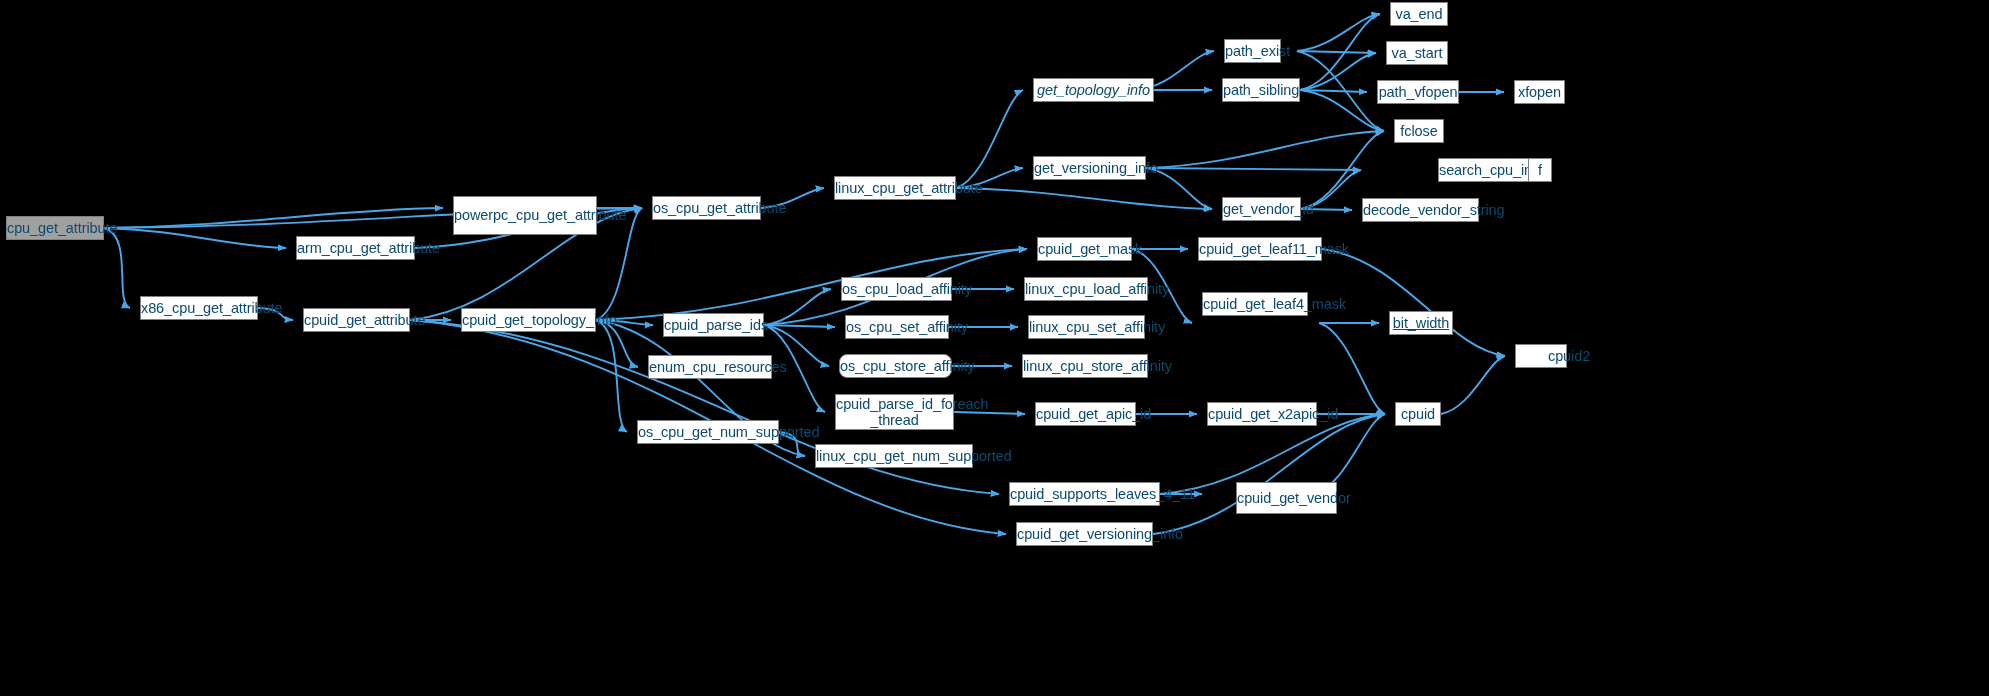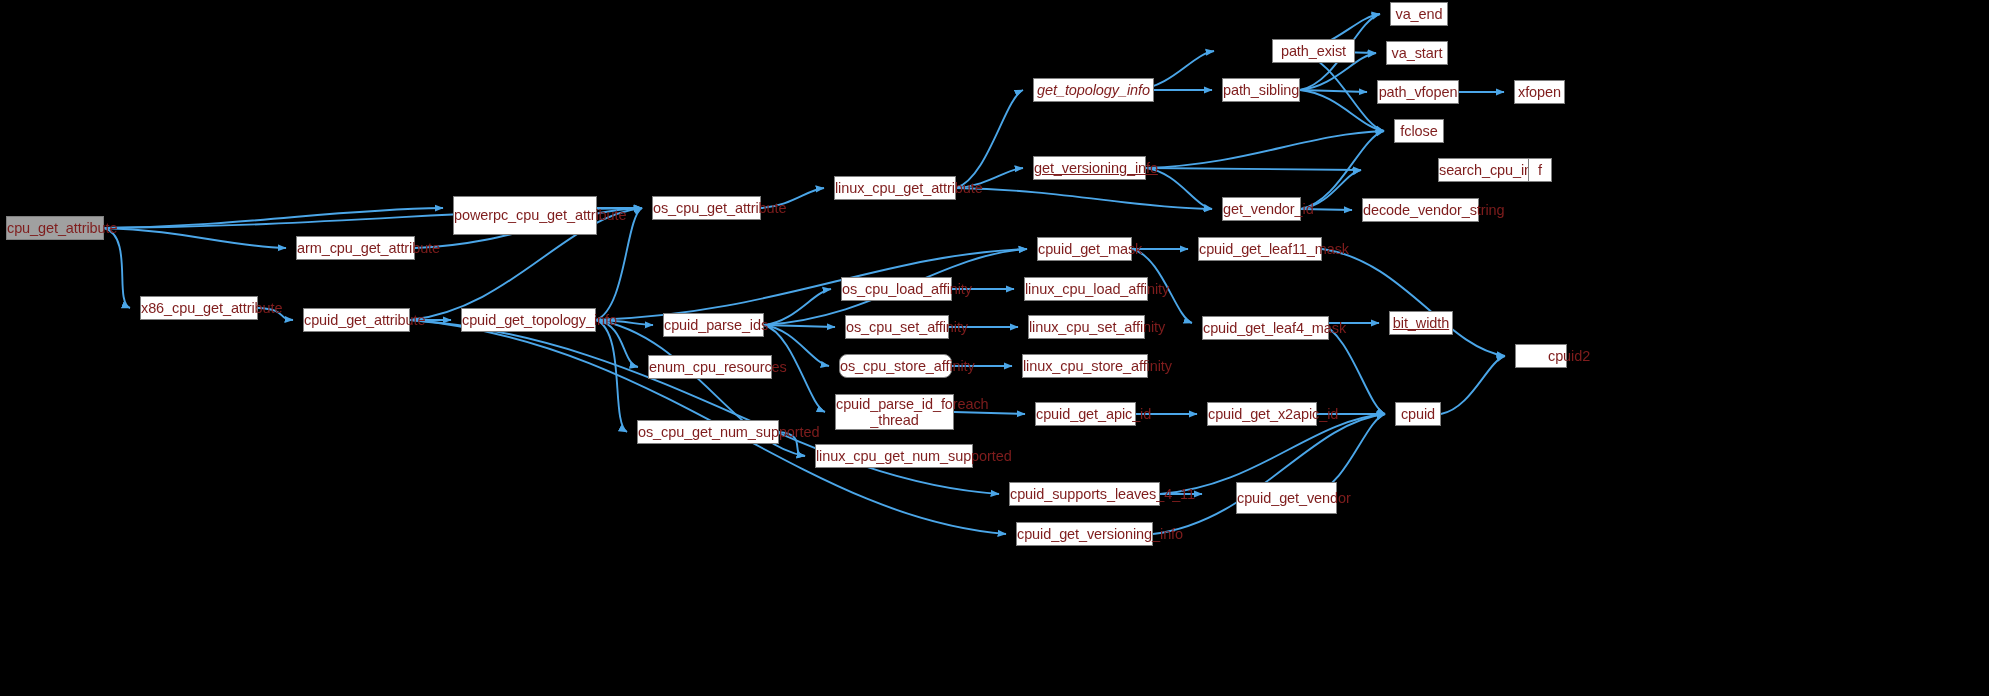--- a/index.html
+++ b/index.html
@@ -21,21 +21,21 @@
     top: 0;
     width: 1989px;
     height: 696px;
     pointer-events: none;
   }
   .node {
     position: absolute;
     box-sizing: border-box;
     background: #ffffff;
     border: 1px solid #808080;
-    color: #7f1d1d;
+    color: #0c4a6e;
     font-size: 14.5px;
     line-height: 1.12;
     display: flex;
     align-items: center;
     justify-content: center;
     text-align: center;
     white-space: pre-line;
     letter-spacing: -0.1px;
     cursor: pointer;
   }
@@ -121,35 +121,35 @@
   <div id="node-layer">
       <div class="node root" style="left: 6px; top: 216px; width: 98px; height: 24px;"><span class="lbl">cpu_get_attribute</span></div>
       <div class="node" style="left: 140px; top: 296px; width: 118px; height: 24px;"><span class="lbl">x86_cpu_get_attribute</span></div>
       <div class="node" style="left: 296px; top: 236px; width: 119px; height: 24px;"><span class="lbl">arm_cpu_get_attribute</span></div>
       <div class="node" style="left: 453px; top: 196px; width: 144px; height: 39px;"><span class="lbl">powerpc_cpu_get_attribute</span></div>
       <div class="node" style="left: 303px; top: 308px; width: 107px; height: 24px;"><span class="lbl">cpuid_get_attribute</span></div>
       <div class="node" style="left: 652px; top: 196px; width: 109px; height: 24px;"><span class="lbl">os_cpu_get_attribute</span></div>
       <div class="node" style="left: 461px; top: 308px; width: 135px; height: 24px;"><span class="lbl">cpuid_get_topology_info</span></div>
       <div class="node" style="left: 834px; top: 176px; width: 122px; height: 24px;"><span class="lbl">linux_cpu_get_attribute</span></div>
       <div class="node" style="left: 1033px; top: 78px; width: 121px; height: 24px; font-style: italic;"><span class="lbl">get_topology_info</span></div>
-      <div class="node" style="left: 1033px; top: 156px; width: 113px; height: 24px; text-decoration: underline;"><span class="lbl">get_versioning_info</span></div>
-      <div class="node" style="left: 1224px; top: 39px; width: 83px; height: 24px; margin-left: 48px;"><span class="lbl">path_exist</span></div>
+      <div class="node" style="left: 1033px; top: 156px; width: 113px; height: 24px;"><span class="lbl">get_versioning_info</span></div>
+      <div class="node" style="left: 1224px; top: 39px; width: 57px; height: 24px;"><span class="lbl">path_exist</span></div>
       <div class="node" style="left: 1222px; top: 78px; width: 78px; height: 24px;"><span class="lbl">path_sibling</span></div>
       <div class="node" style="left: 1222px; top: 197px; width: 79px; height: 24px;"><span class="lbl">get_vendor_id</span></div>
       <div class="node" style="left: 1390px; top: 2px; width: 58px; height: 24px;"><span class="lbl">va_end</span></div>
       <div class="node" style="left: 1386px; top: 41px; width: 62px; height: 24px;"><span class="lbl">va_start</span></div>
       <div class="node" style="left: 1377px; top: 80px; width: 82px; height: 24px;"><span class="lbl">path_vfopen</span></div>
       <div class="node" style="left: 1514px; top: 80px; width: 51px; height: 24px;"><span class="lbl">xfopen</span></div>
       <div class="node" style="left: 1394px; top: 119px; width: 50px; height: 24px;"><span class="lbl">fclose</span></div>
       <div class="node" style="left: 1438px; top: 158px; width: 98px; height: 24px;"><span class="lbl">search_cpu_info</span></div>
       <div class="node" style="left: 1528px; top: 158px; width: 24px; height: 24px;"><span class="lbl">f</span></div>
       <div class="node" style="left: 1362px; top: 198px; width: 117px; height: 24px;"><span class="lbl">decode_vendor_string</span></div>
       <div class="node" style="left: 1037px; top: 237px; width: 95px; height: 24px;"><span class="lbl">cpuid_get_mask</span></div>
       <div class="node" style="left: 1198px; top: 237px; width: 124px; height: 24px;"><span class="lbl">cpuid_get_leaf11_mask</span></div>
-      <div class="node" style="left: 1202px; top: 316px; width: 127px; height: 24px;"><span class="lbl">cpuid_get_leaf4_mask</span></div>
+      <div class="node" style="left: 1202px; top: 292px; width: 106px; height: 24px;"><span class="lbl">cpuid_get_leaf4_mask</span></div>
       <div class="node" style="left: 1389px; top: 311px; width: 64px; height: 24px; text-decoration: underline;"><span class="lbl">bit_width</span></div>
       <div class="node" style="left: 1515px; top: 344px; width: 52px; height: 24px; padding-left: 32px;"><span class="lbl">cpuid2</span></div>
       <div class="node" style="left: 1395px; top: 402px; width: 46px; height: 24px;"><span class="lbl">cpuid</span></div>
       <div class="node" style="left: 663px; top: 313px; width: 101px; height: 24px;"><span class="lbl">cpuid_parse_ids</span></div>
       <div class="node" style="left: 648px; top: 355px; width: 124px; height: 24px;"><span class="lbl">enum_cpu_resources</span></div>
       <div class="node" style="left: 841px; top: 277px; width: 111px; height: 24px;"><span class="lbl">os_cpu_load_affinity</span></div>
       <div class="node" style="left: 1024px; top: 277px; width: 124px; height: 24px;"><span class="lbl">linux_cpu_load_affinity</span></div>
       <div class="node" style="left: 845px; top: 315px; width: 104px; height: 24px; align-items: center;"><span class="lbl">os_cpu_set_affinity</span></div>
       <div class="node" style="left: 1028px; top: 315px; width: 117px; height: 24px;"><span class="lbl">linux_cpu_set_affinity</span></div>
       <div class="node" style="left: 839px; top: 354px; width: 113px; height: 24px; border-radius: 8px;"><span class="lbl">os_cpu_store_affinity</span></div>

